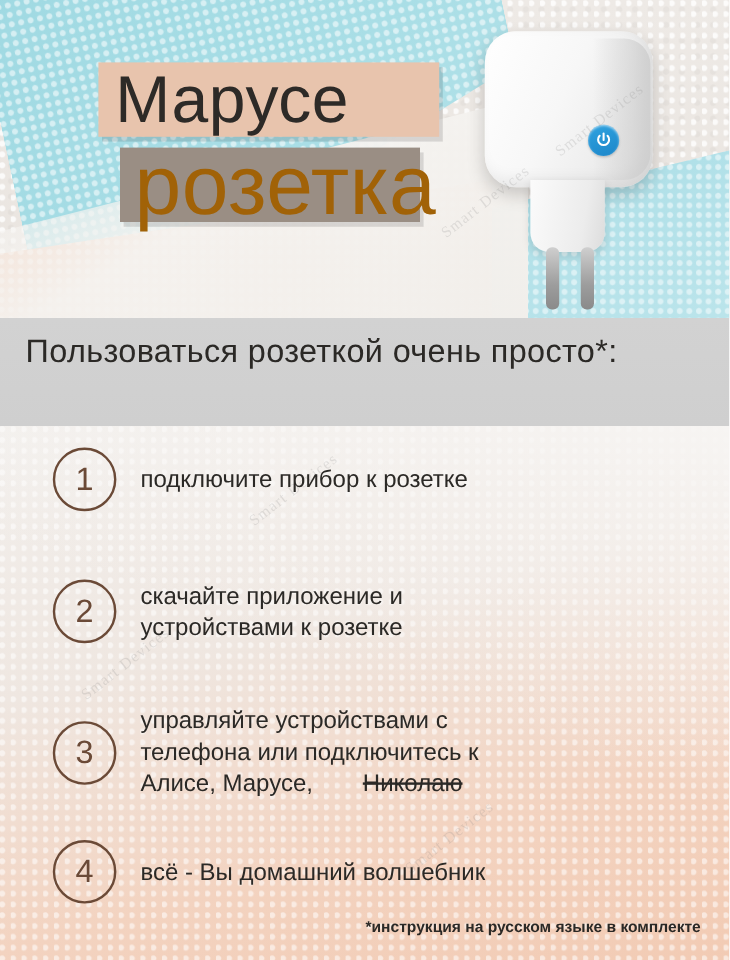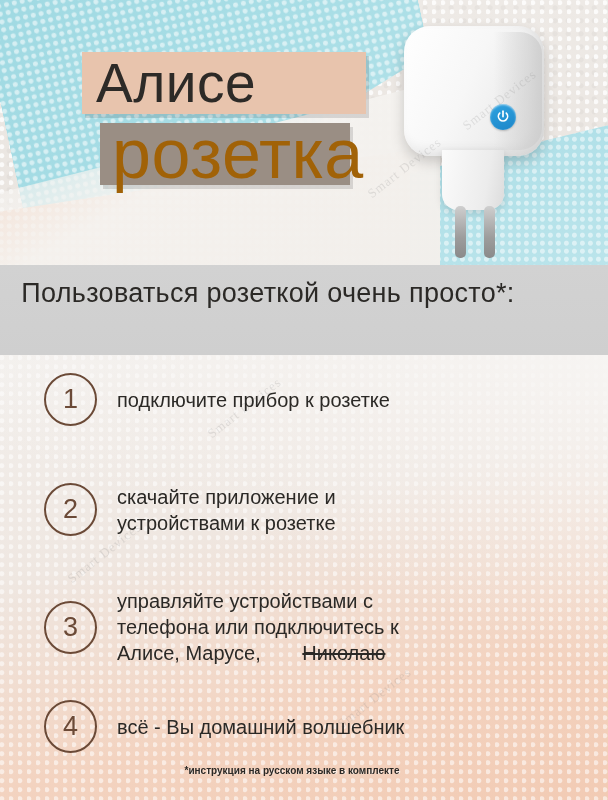--- a/index.html
+++ b/index.html
@@ -228,22 +228,22 @@
     line-height: 26px;
     color: #2b2926;
     white-space: pre-line;
   }
   .strike { text-decoration: line-through; text-decoration-thickness: 2px; margin-left: 36px; }
 
   .footnote {
     position: absolute;
     left: 0; top: 765px;
     width: 584px;
-    text-align: center;
-    font-size: 10px;
+    text-align: right;
+    font-size: 13px;
     color: #2b2926;
     font-weight: bold;
   }
 </style>
 </head>
 <body>
 
 <div class="page">
 
   <div class="hero">
@@ -264,21 +264,21 @@
           <path d="M8 2.2 L8 7.6" stroke="#ffffff" stroke-width="1.7" stroke-linecap="round" fill="none"></path>
           <path d="M4.7 4.1 A4.6 4.6 0 1 0 11.3 4.1" stroke="#ffffff" stroke-width="1.7" stroke-linecap="round" fill="none"></path>
         </svg>
       </div>
     </div>
 
     <div class="wm" style="left:455px; top:92px;">Smart Devices</div>
     <div class="wm" style="left:360px; top:160px;">Smart Devices</div>
 
     <div class="title-block-1"></div>
-    <div class="title-word title-word-1">Алисе</div>
+    <div class="title-word title-word-1">Марусе</div>
     <div class="title-block-2"></div>
     <div class="title-word title-word-2">розетка</div>
   </div>
 
   <div class="band"></div>
   <div class="band-text">Пользоваться розеткой
 очень просто*:</div>
 
   <div class="steps-bg"></div>
   <div class="wm" style="left:200px; top:400px;">Smart Devices</div>

